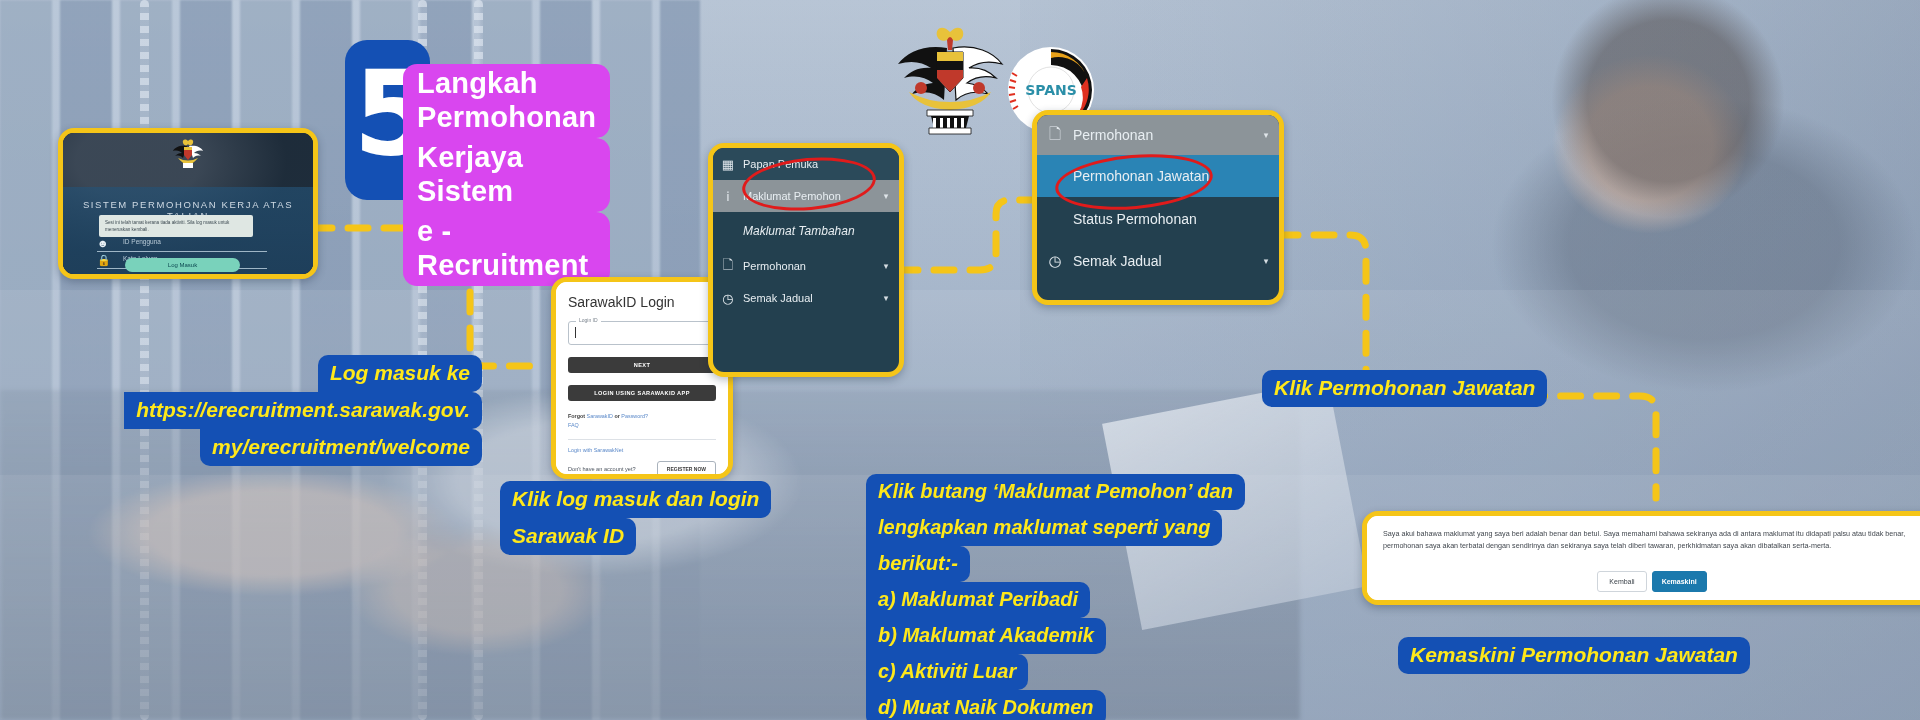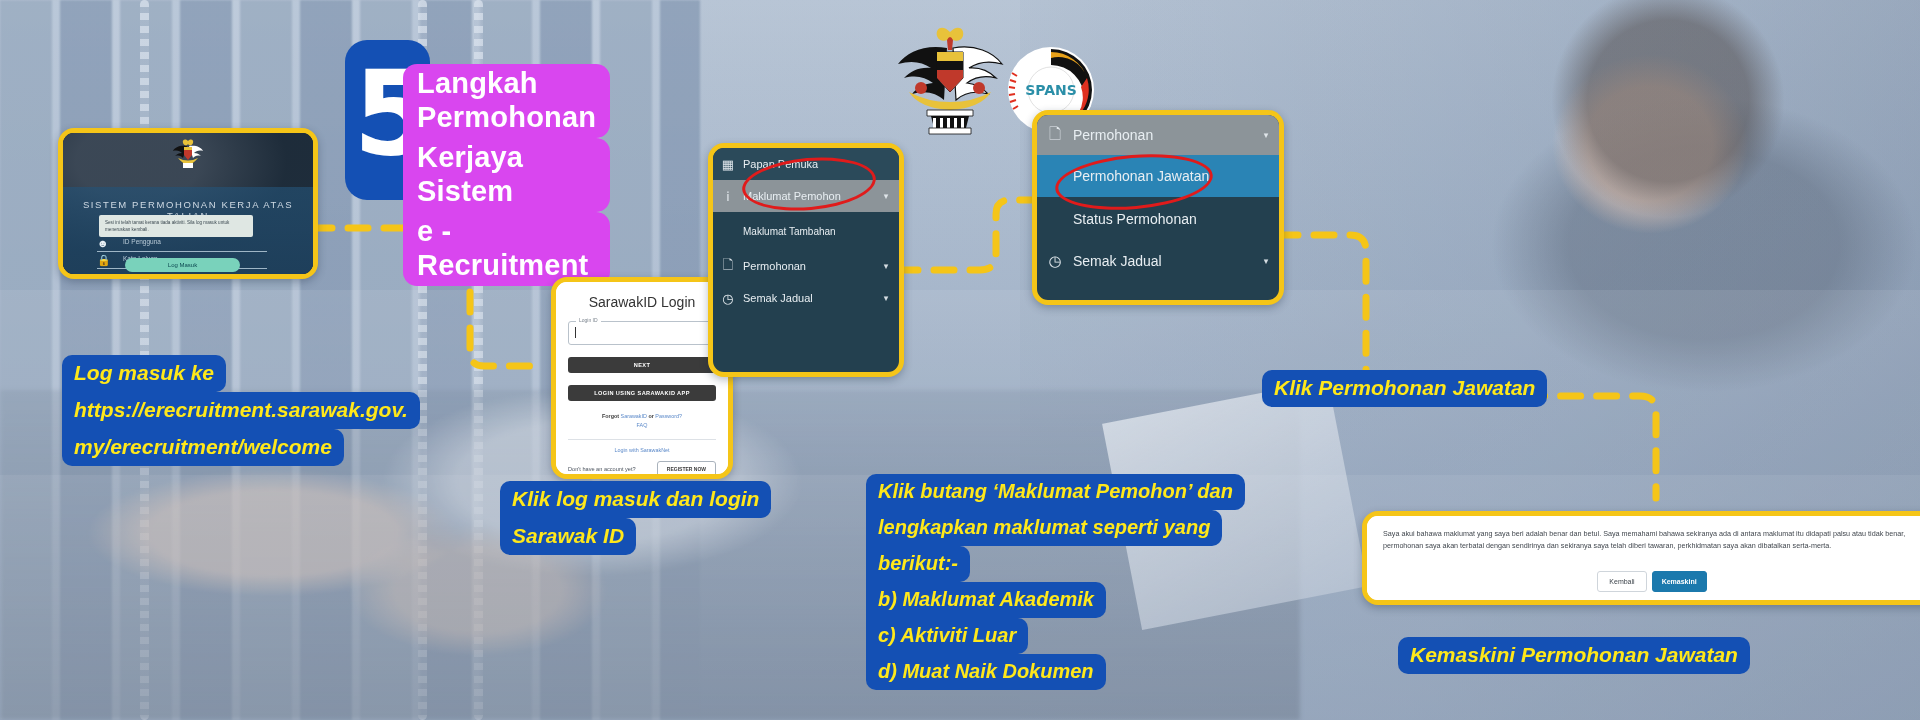--- a/index.html
+++ b/index.html
@@ -93,21 +93,21 @@
     font-size:9.5px;letter-spacing:1.6px;}
   .erec-msg{position:absolute;left:36px;top:82px;width:142px;background:#dfe7e3;border-radius:2px;
     padding:4px 6px;color:#3d4a52;font-size:4.6px;line-height:7px;}
   .erec-field{position:absolute;left:34px;width:170px;height:16px;border-bottom:1px solid #9fb6c6;}
   .erec-field .ic{position:absolute;left:0;top:2px;color:#eaf1f6;font-size:11px;}
   .erec-field .lb{position:absolute;left:26px;top:3px;color:#b9cbd8;font-size:6.5px;}
   .erec-btn{position:absolute;left:62px;bottom:2px;width:115px;height:14px;border-radius:7px;
     background:#79d2bb;color:#0e4a52;font-size:6px;display:flex;align-items:center;justify-content:center;}
 
   
-  #card-sid{left:551px;top:277px;width:172px;height:192px;text-align:center;}
+  #card-sid{left:551px;top:277px;width:172px;height:192px;}
   #card-sid .body{position:absolute;inset:0;background:#fff;padding:10px 12px;box-sizing:border-box;}
   .sid-title{font-size:14px;color:#333;margin:2px 0 11px 0;font-weight:400;}
   .sid-fieldwrap{position:relative;height:22px;border:1px solid #b9c2cb;border-radius:3px;}
   .sid-fieldlabel{position:absolute;left:7px;top:-5px;background:#fff;padding:0 3px;
     font-size:5px;color:#7b848e;}
   .sid-caret{position:absolute;left:6px;top:5px;width:1px;height:11px;background:#333;}
   .sid-btn{margin-top:12px;height:16px;background:#3b3b3b;color:#fff;border-radius:3px;
     font-size:5.6px;font-weight:700;letter-spacing:.4px;display:flex;align-items:center;justify-content:center;}
   .sid-links{margin-top:11px;font-size:5.4px;color:#5c6672;line-height:9px;}
   .sid-links b{color:#3b3b3b;}
@@ -123,21 +123,21 @@
   .menu{background:#23404f;}
   .mrow{position:relative;display:flex;align-items:center;color:#e8eef2;}
   .mrow .mi{width:30px;text-align:center;font-size:13px;opacity:.95;}
   .mrow .ml{flex:1;}
   .mrow .ch{width:26px;text-align:center;font-size:9px;opacity:.9;}
   #card-menu1{left:708px;top:143px;width:186px;height:224px;}
   #card-menu1 .mrow{height:32px;font-size:11px;}
   #card-menu1 .r-pemuka{background:#2b4a5a;}
   #card-menu1 .r-active{background:#8c9499;}
   #card-menu1 .r-sub{background:#2a84b5;padding-left:30px;font-size:10px;height:32px;}
-  #card-menu1 .r-sub2{padding-left:30px;font-size:10px;height:38px;}
+  #card-menu1 .r-sub2{padding-left:30px;font-size:12px;height:38px;font-style:italic;}
   #card-menu2{left:1032px;top:110px;width:242px;height:185px;}
   #card-menu2 .mrow{height:40px;font-size:14px;}
   #card-menu2 .mi{width:36px;font-size:15px;}
   #card-menu2 .r-active{background:#8c9499;}
   #card-menu2 .r-sub{background:#2a84b5;padding-left:36px;height:42px;}
   #card-menu2 .r-sub2{padding-left:36px;height:44px;}
 
   
   .redellipse{position:absolute;border:3.5px solid #e01b1b;border-radius:50%;
     transform:rotate(-5deg);pointer-events:none;}
@@ -153,21 +153,21 @@
     font-size:7px;padding:6px 9px;font-weight:600;}
 
   
   .cap{position:absolute;color:#ffe81a;font-style:italic;font-weight:700;font-size:21px;
     line-height:31px;}
   .cap span{background:#1450b4;display:inline-block;padding:2px 12px 4px 12px;border-radius:10px;}
   .cap .first{border-radius:10px 10px 10px 0;}
   .cap .mid{border-radius:0 10px 10px 0;}
   .cap .last{border-radius:0 10px 10px 10px;}
   .cap.one span{border-radius:10px;}
-  #cap-1{left:62px;top:355px;width:420px;}
+  #cap-1{left:62px;top:355px;width:420px;text-align:right;}
   #cap-2{left:500px;top:481px;width:330px;}
   #cap-3{left:866px;top:474px;width:420px;font-size:20px;line-height:30px;}
   #cap-4{left:1262px;top:370px;}
   #cap-5{left:1398px;top:637px;}
 </style>
 </head>
 <body>
 
 <div id="bg">
   <div class="bg-base"></div>
@@ -356,20 +356,21 @@
 
 <div id="cap-2" class="cap">
   <div><span class="first">Klik log masuk dan login</span></div>
   <div><span class="last">Sarawak ID</span></div>
 </div>
 
 <div id="cap-3" class="cap">
   <div><span class="first">Klik butang ‘Maklumat Pemohon’ dan</span></div>
   <div><span class="mid">lengkapkan maklumat seperti yang</span></div>
   <div><span class="mid">berikut:-</span></div>
+  <div><span class="mid">a) Maklumat Peribadi</span></div>
   <div><span class="mid">b) Maklumat Akademik</span></div>
   <div><span class="mid">c) Aktiviti Luar</span></div>
   <div><span class="last">d) Muat Naik Dokumen</span></div>
 </div>
 
 <div id="cap-4" class="cap one">
   <span>Klik Permohonan Jawatan</span>
 </div>
 
 <div id="cap-5" class="cap one">

